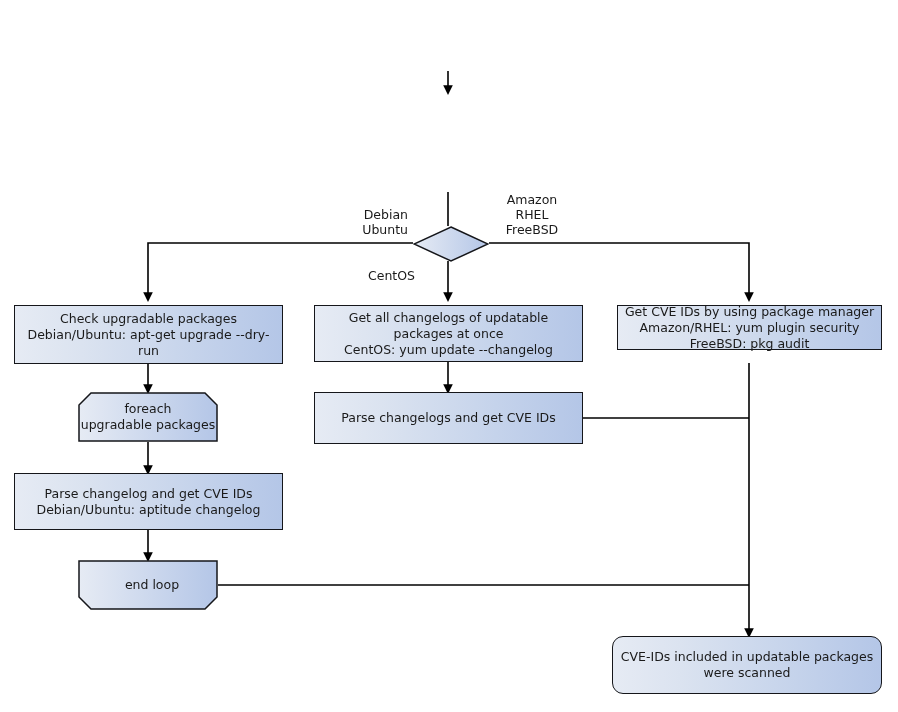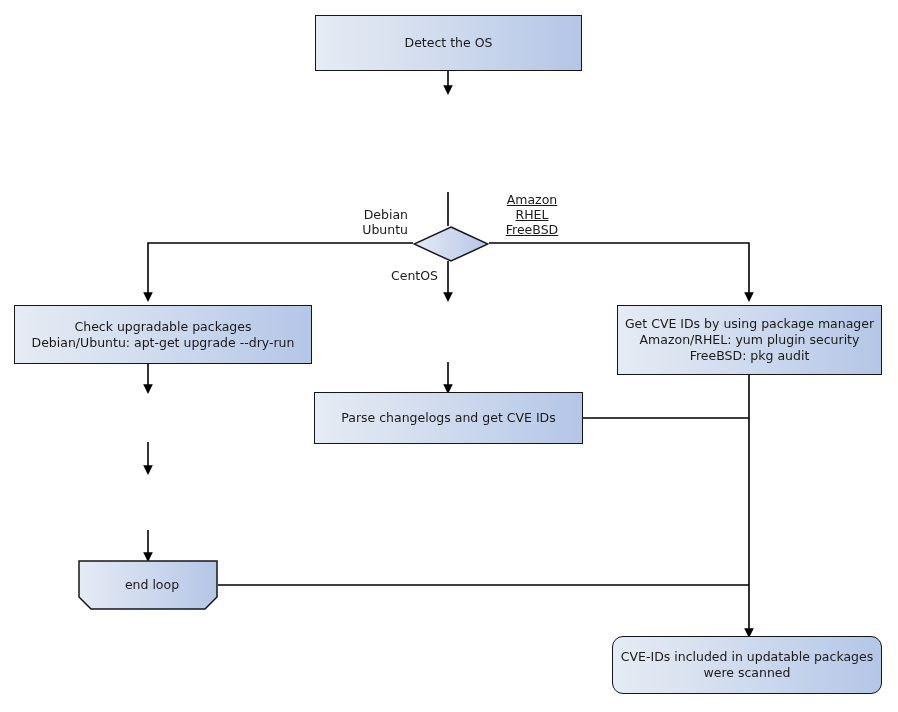--- a/index.html
+++ b/index.html
@@ -110,70 +110,88 @@
 
       <path d="M 218 585 L 749 585"></path>
 
       <path d="M 448 362 L 448 392" marker-end="url(#arrow)"></path>
       <path d="M 583 418 L 749 418"></path>
 
       <path d="M 749 363 L 749 636" marker-end="url(#arrow)"></path>
     </g>
   </svg>
 
-  <div class="node" style="left:315px; top:15px; width:267px; height:56px;">
-    <span class="txt">Detect the OS</span>
-  </div>
 
 
   <div class="diamond" style="left:413px; top:226px; width:76px; height:36px;">
     <svg width="76" height="36" viewBox="0 0 76 36" xmlns="http://www.w3.org/2000/svg">
       <defs>
         <linearGradient id="gradDiamond" x1="0" y1="0" x2="1" y2="0">
           <stop offset="0%" stop-color="#e6ebf4"></stop>
           <stop offset="100%" stop-color="#b4c6e7"></stop>
         </linearGradient>
       </defs>
       <polygon points="38,1 75,18 38,35 1,18" fill="url(#gradDiamond)" stroke="#15161a" stroke-width="1.5"></polygon>
     </svg>
   </div>
 
   <div class="edge-label" style="left:336px; top:207px; width:72px; text-align:right;">Debian
 Ubuntu</div>
-  <div class="edge-label" style="left:494px; top:192px; width:76px; text-align:center;text-decoration:underline;">Amazon
+  <div class="edge-label" style="left:494px; top:192px; width:76px; text-align:center;">Amazon
 RHEL
 FreeBSD</div>
-  <div class="edge-label" style="left:368px; top:268px; width:70px; text-align:right;">CentOS</div>
-
-  <div class="node" style="left:14px; top:305px; width:298px; height:59px;">
+  <div class="edge-label" style="left:368px; top:268px; width:70px; text-align:left;">CentOS</div>
+
+  <div class="node" style="left:14px; top:305px; width:269px; height:59px;">
     <span class="txt">Check upgradable packages
 Debian/Ubuntu: apt-get upgrade --dry-run</span>
   </div>
 
-
+  <div class="node loop-start" style="left:78px; top:392px; width:140px; height:50px;">
+    <svg class="shape-svg" width="140" height="50" viewBox="0 0 140 50" xmlns="http://www.w3.org/2000/svg">
+      <defs>
+        <linearGradient id="gradLoopStart" x1="0" y1="0" x2="1" y2="0">
+          <stop offset="0%" stop-color="#e6ebf4"></stop>
+          <stop offset="100%" stop-color="#b4c6e7"></stop>
+        </linearGradient>
+      </defs>
+      <path d="M 1 49 L 1 13 L 13 1 L 127 1 L 139 13 L 139 49 Z" fill="url(#gradLoopStart)" stroke="#15161a" stroke-width="1.5"></path>
+    </svg>
+    <span class="loop-label">foreach
+upgradable  packages</span>
+  </div>
+
+  <div class="node" style="left:14px; top:473px; width:269px; height:57px;">
+    <span class="txt">Parse changelog and get  CVE IDs
+Debian/Ubuntu: aptitude changelog</span>
+  </div>
 
   <div class="node loop-end" style="left:78px; top:560px; width:140px; height:50px;padding-left:8px;">
     <svg class="shape-svg" width="140" height="50" viewBox="0 0 140 50" xmlns="http://www.w3.org/2000/svg">
       <defs>
         <linearGradient id="gradLoopEnd" x1="0" y1="0" x2="1" y2="0">
           <stop offset="0%" stop-color="#e6ebf4"></stop>
           <stop offset="100%" stop-color="#b4c6e7"></stop>
         </linearGradient>
       </defs>
       <path d="M 1 1 L 139 1 L 139 37 L 127 49 L 13 49 L 1 37 Z" fill="url(#gradLoopEnd)" stroke="#15161a" stroke-width="1.5"></path>
     </svg>
     <span class="loop-label">end loop</span>
   </div>
 
+  <div class="node" style="left:314px; top:305px; width:269px; height:57px;">
+    <span class="txt">Get all changelogs of updatable packages at once
+CentOS: yum update --changelog</span>
+  </div>
 
   <div class="node" style="left:314px; top:392px; width:269px; height:52px;">
     <span class="txt">Parse changelogs and get CVE IDs</span>
   </div>
 
-  <div class="node" style="left:617px; top:305px; width:265px; height:70px;">
+  <div class="node" style="left:617px; top:305px; width:265px; height:45px;">
     <span class="txt">Get CVE IDs by using package manager
 Amazon/RHEL: yum plugin security
 FreeBSD: pkg audit</span>
   </div>
 
   <div class="node" style="left:612px; top:636px; width:270px; height:58px;border-radius:11px;">
     <span class="txt">CVE-IDs included in updatable packages
 were scanned</span>
   </div>
 

